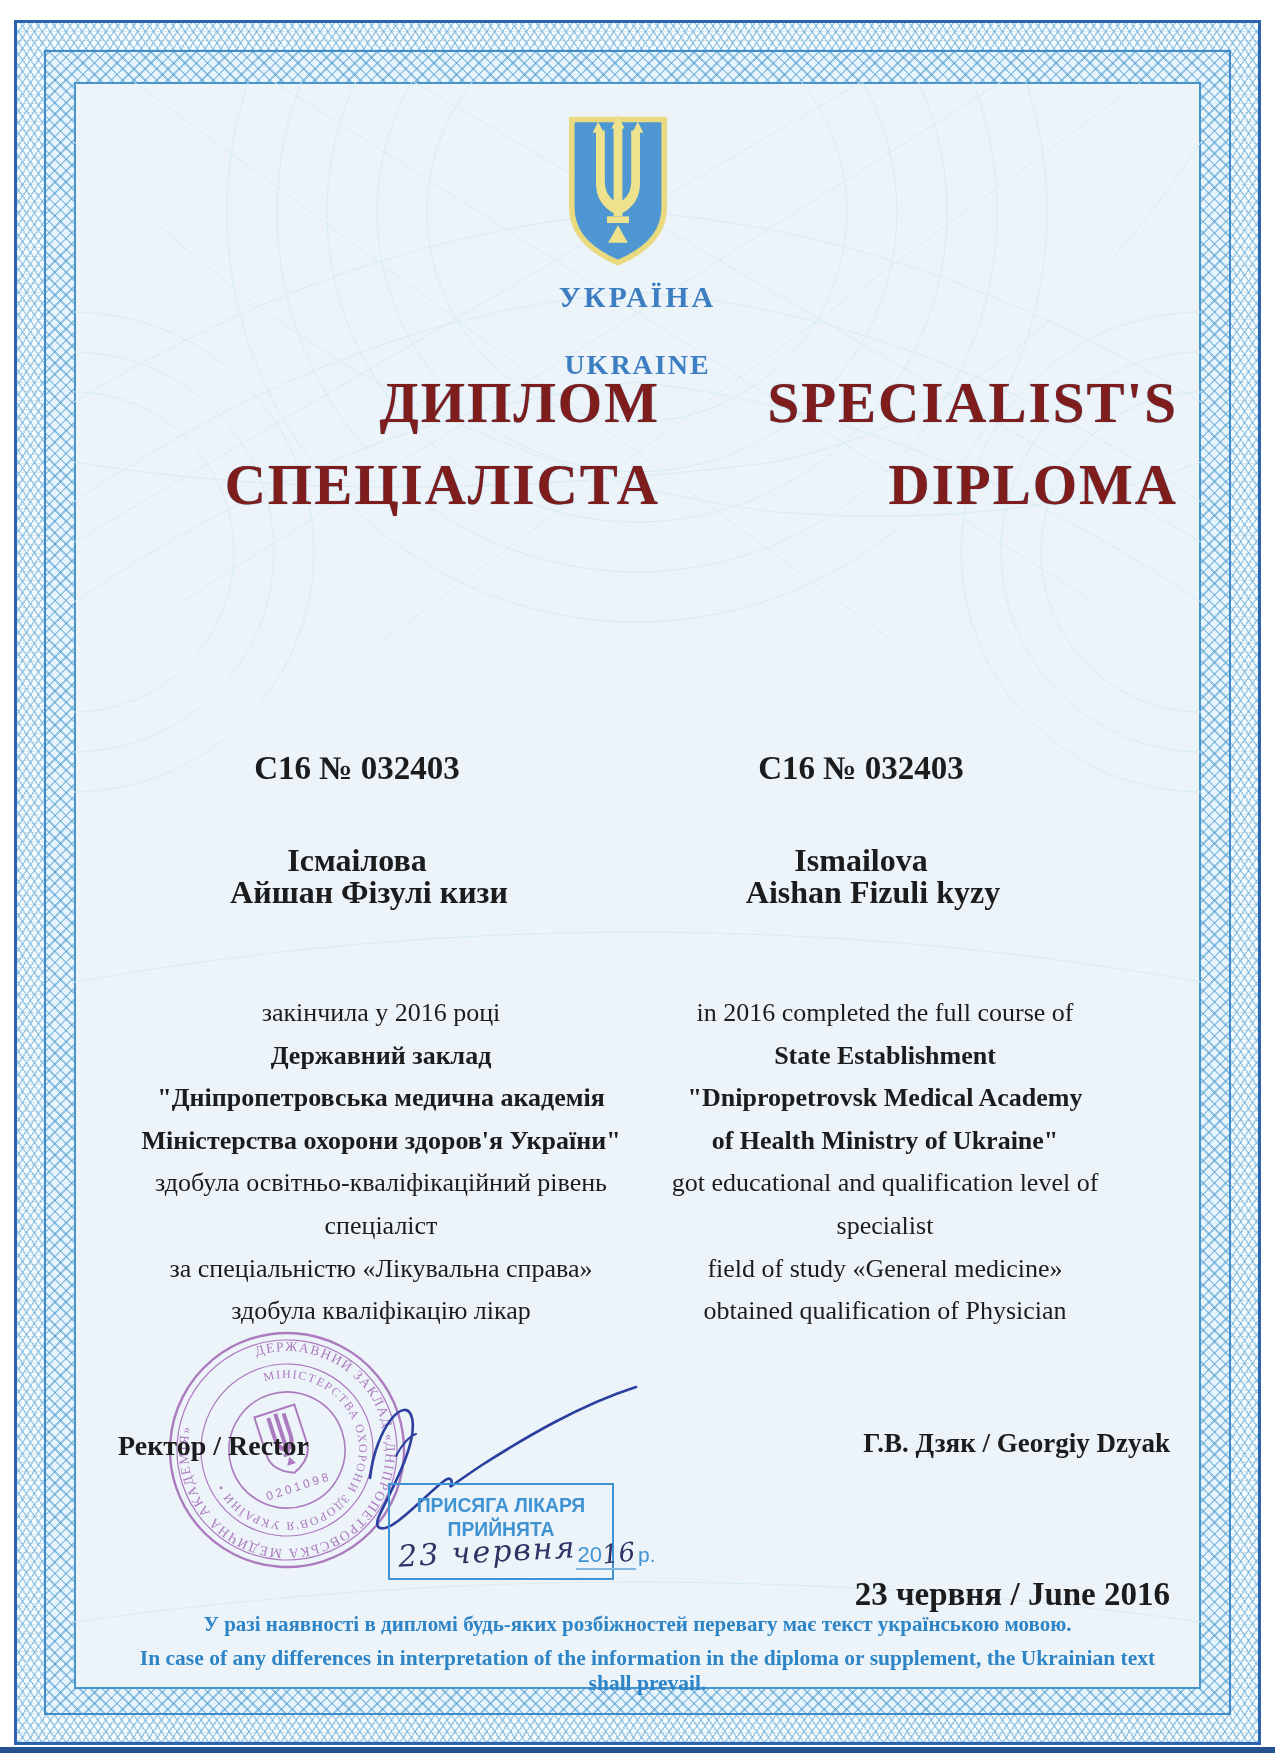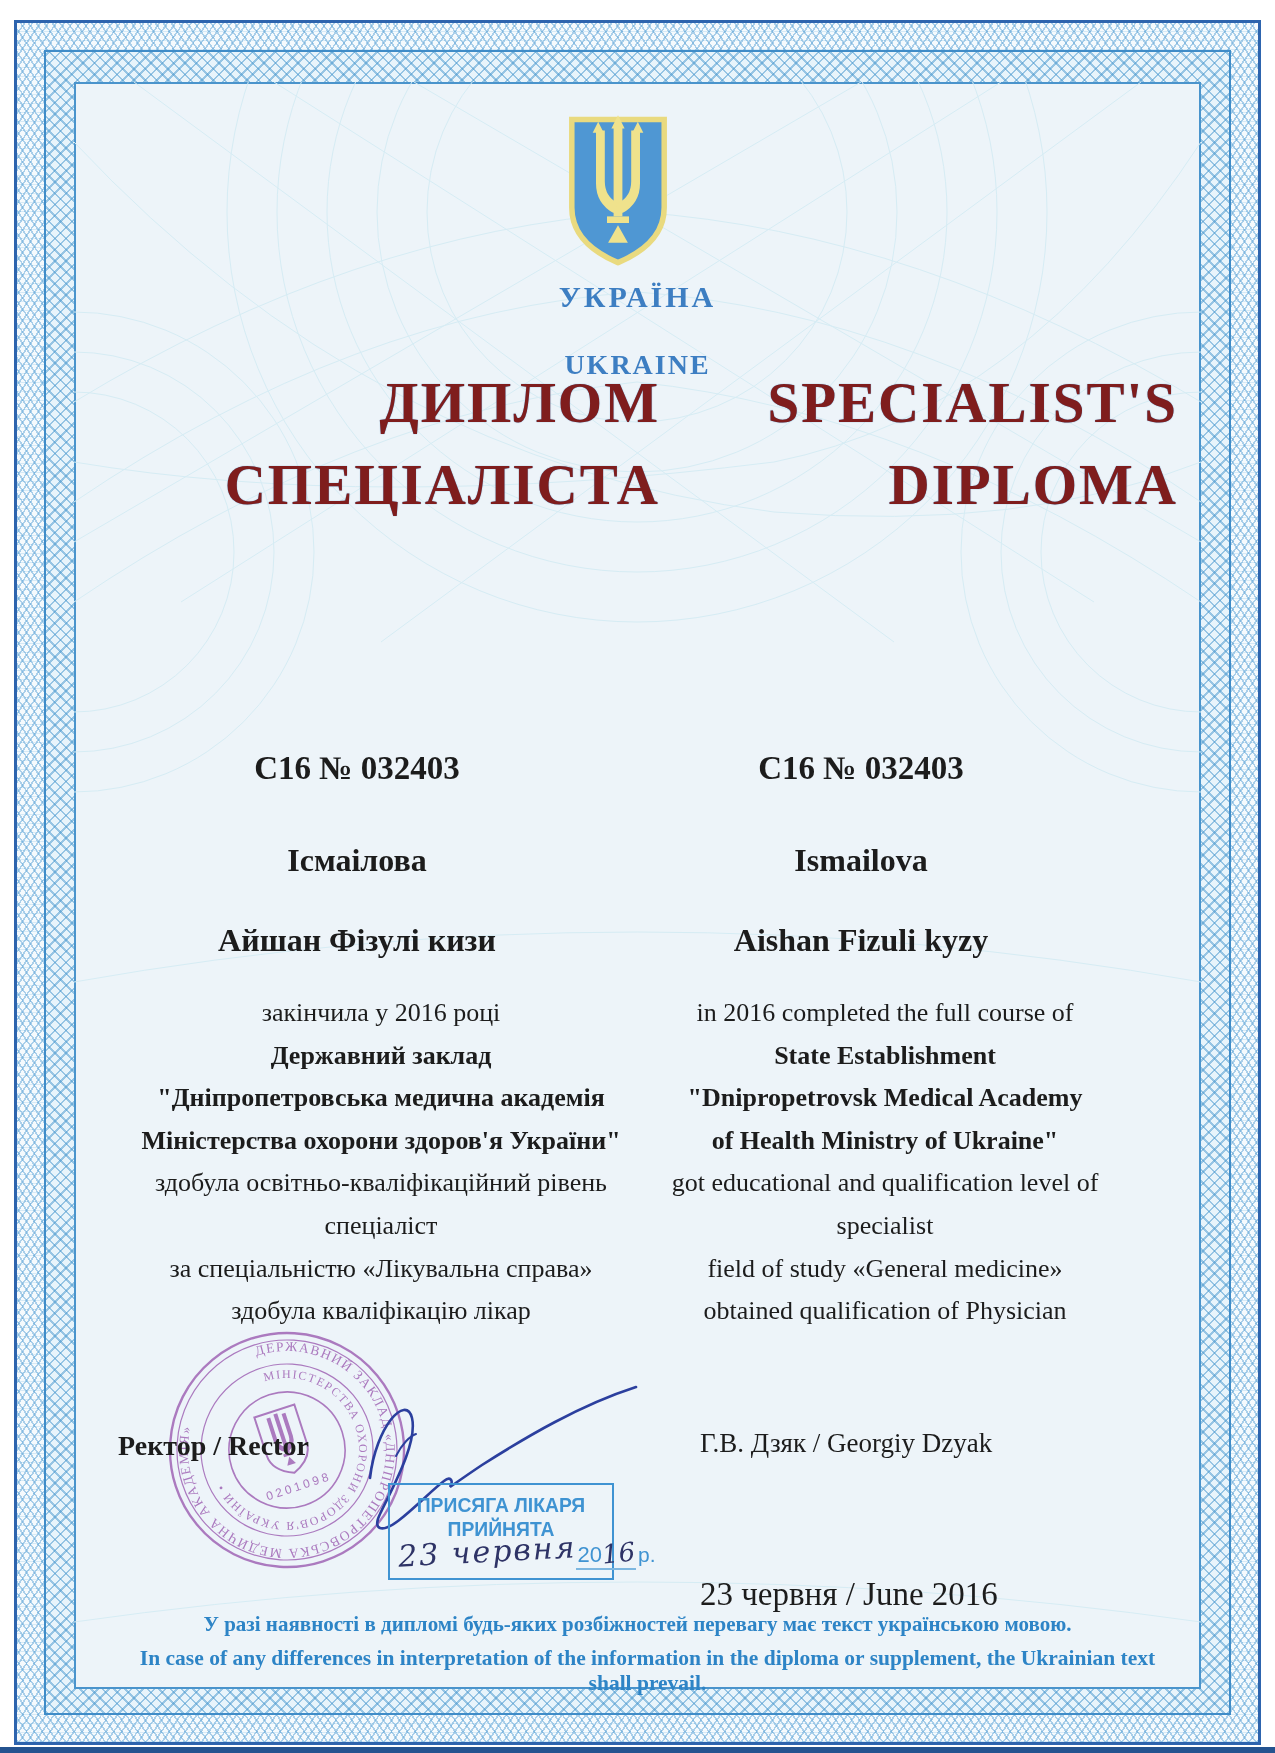--- a/index.html
+++ b/index.html
@@ -37,21 +37,21 @@
          line-height:82px;color:#7f1d1d;letter-spacing:2px;text-shadow:0 0 1px #4d8ec5;}
   .title-uk{left:60px;width:600px;}
   .title-en{left:612px;width:566px;}
 
   
   .col{position:absolute;text-align:center;}
   .col-left{left:74px;width:566px;}
   .col-right{left:578px;width:566px;}
   .serial{top:750px;font-size:33px;font-weight:bold;}
   .name1{top:842px;font-size:32px;font-weight:bold;}
-  .name2{top:922px;font-size:32px;font-weight:bold;}
+  .name2{top:874px;font-size:32px;font-weight:bold;margin-left:12px;}
   .body-block{top:998px;}
   .body-block div{height:42.6px;font-size:26px;padding-left:48px;}
   .b{font-weight:bold;}
 
   
   .rector{position:absolute;left:118px;top:1430px;font-size:28px;font-weight:bold;z-index:6;}
   .seal{position:absolute;left:163px;top:1326px;width:248px;height:248px;z-index:4;opacity:.85;}
   .sig{position:absolute;left:336px;top:1360px;width:310px;height:175px;z-index:5;}
 
   .oath{position:absolute;left:388px;top:1483px;width:226px;height:97px;z-index:7;
@@ -59,21 +59,21 @@
   .oath-title{margin-top:8px;text-align:center;font-family:"Liberation Sans", sans-serif;
         font-size:21px;font-weight:bold;color:#3f93d2;transform:scaleX(.92);}
   .oath-date-row{position:absolute;left:8px;right:6px;bottom:8px;display:flex;align-items:baseline;}
   .hand{font-family:"DejaVu Serif", serif;font-style:italic;color:#2e3366;}
   .oath-hand-date{font-size:30px;letter-spacing:2px;transform:rotate(-3deg);white-space:nowrap;}
   .oath-year{margin-left:auto;font-family:"Liberation Sans", sans-serif;font-size:22px;
         color:#3f93d2;border-bottom:2px solid #7db7e0;padding:0 1px;white-space:nowrap;}
   .oath-year .hand-year{font-size:26px;display:inline-block;transform:rotate(-6deg);}
   .oath-suffix{font-family:"Liberation Sans", sans-serif;font-size:21px;color:#3f93d2;margin-left:2px;}
 
-  .sign-block{position:absolute;left:700px;width:470px;text-align:left;font-weight:normal;}
+  .sign-block{position:absolute;left:700px;width:470px;text-align:right;font-weight:bold;}
   .sign-name{top:1428px;font-size:27px;}
   .sign-date{top:1576px;font-size:33px;}
 
   
   .footer{position:absolute;left:98px;right:98px;top:1612px;text-align:center;
           font-weight:bold;color:#2d84c6;}
   .footer-uk{font-size:21px;}
   .footer-en{font-size:21.5px;margin-top:9px;margin-left:20px;}
 </style>
 </head>

